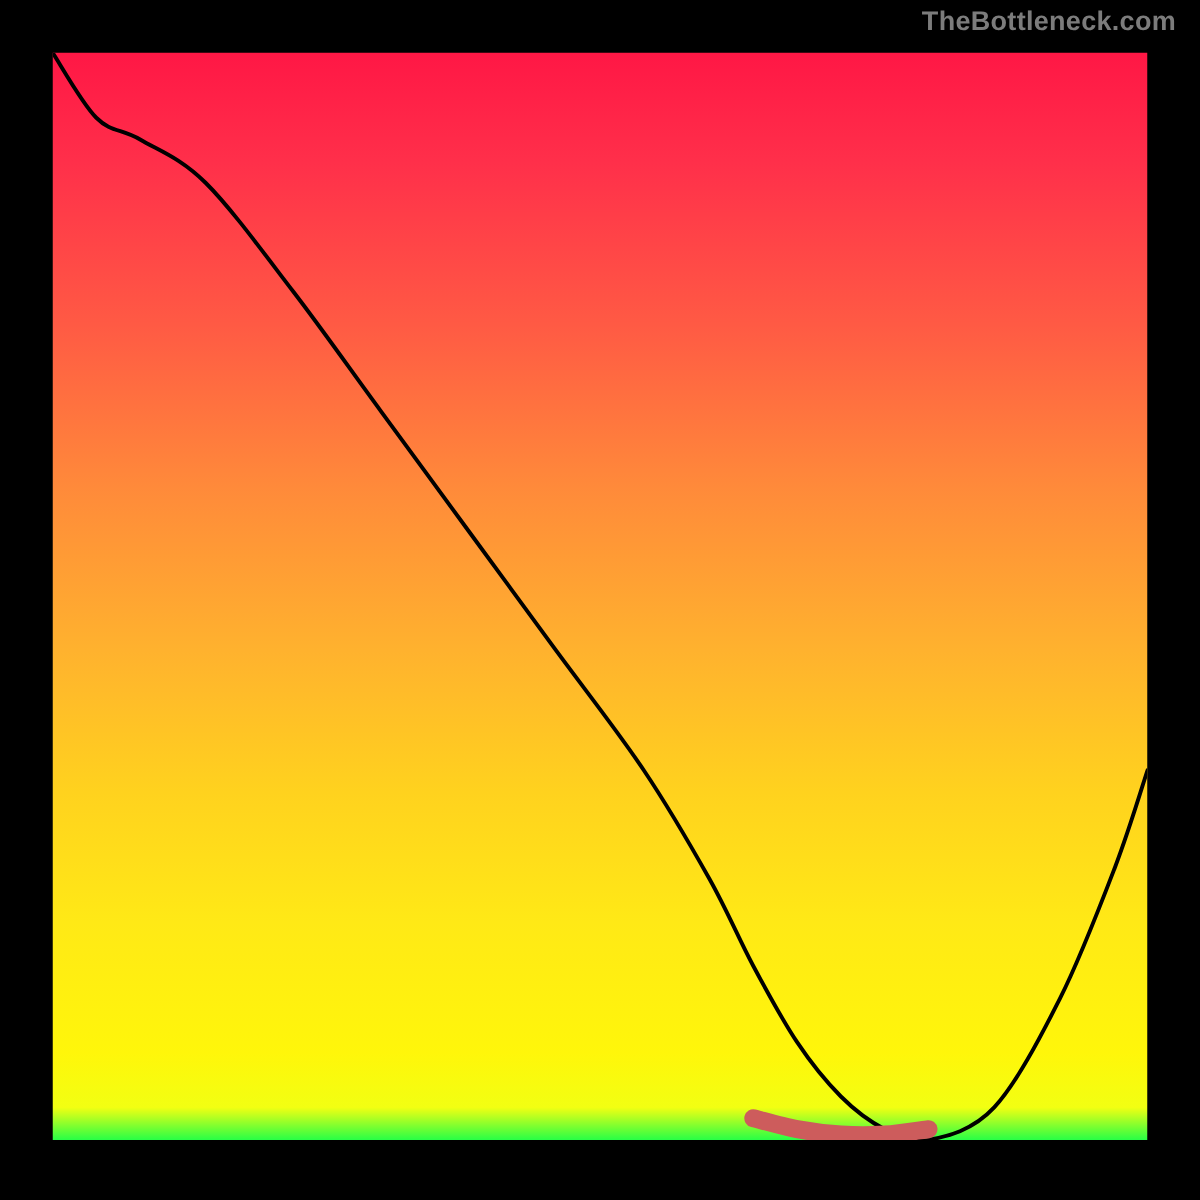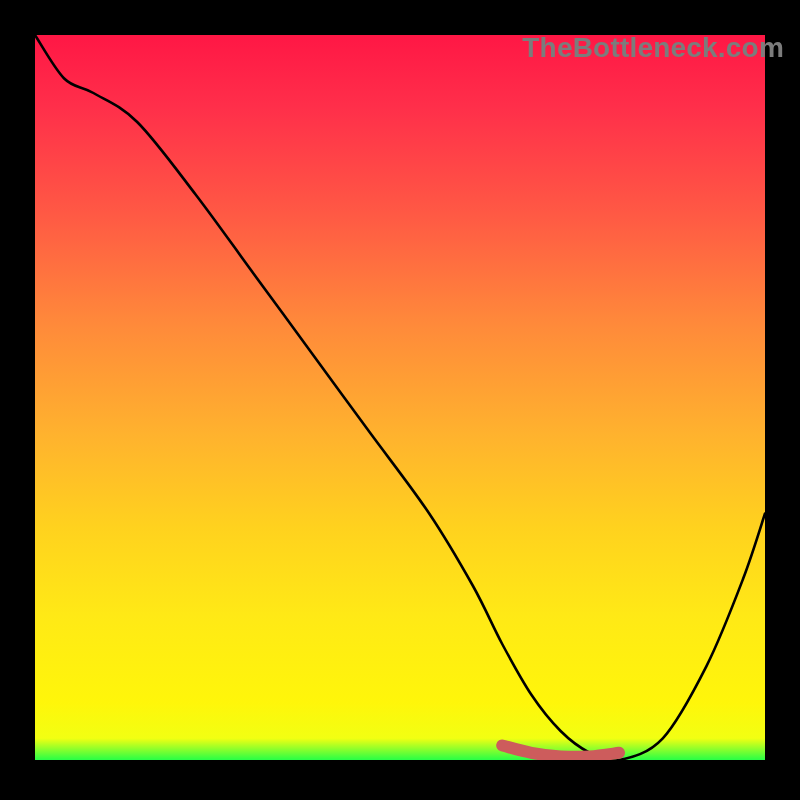--- a/index.html
+++ b/index.html
@@ -8,26 +8,25 @@
     position: relative;
     width: 800px;
     height: 800px;
     background: #000;
   }
   .watermark {
     position: absolute;
     top: 4px;
     right: 16px;
     font-family: Arial, Helvetica, sans-serif;
-    font-size: 28px;
+    font-size: 18px;
     font-weight: 600;
     color: #7c7c7c;
     letter-spacing: 0.2px;
     z-index: 5;
-    margin-top: 28px;
   }
   .plot-area {
     position: absolute;
     left: 35px;
     top: 35px;
     width: 730px;
     height: 725px;
     overflow: hidden;
   }
   .gradient {

